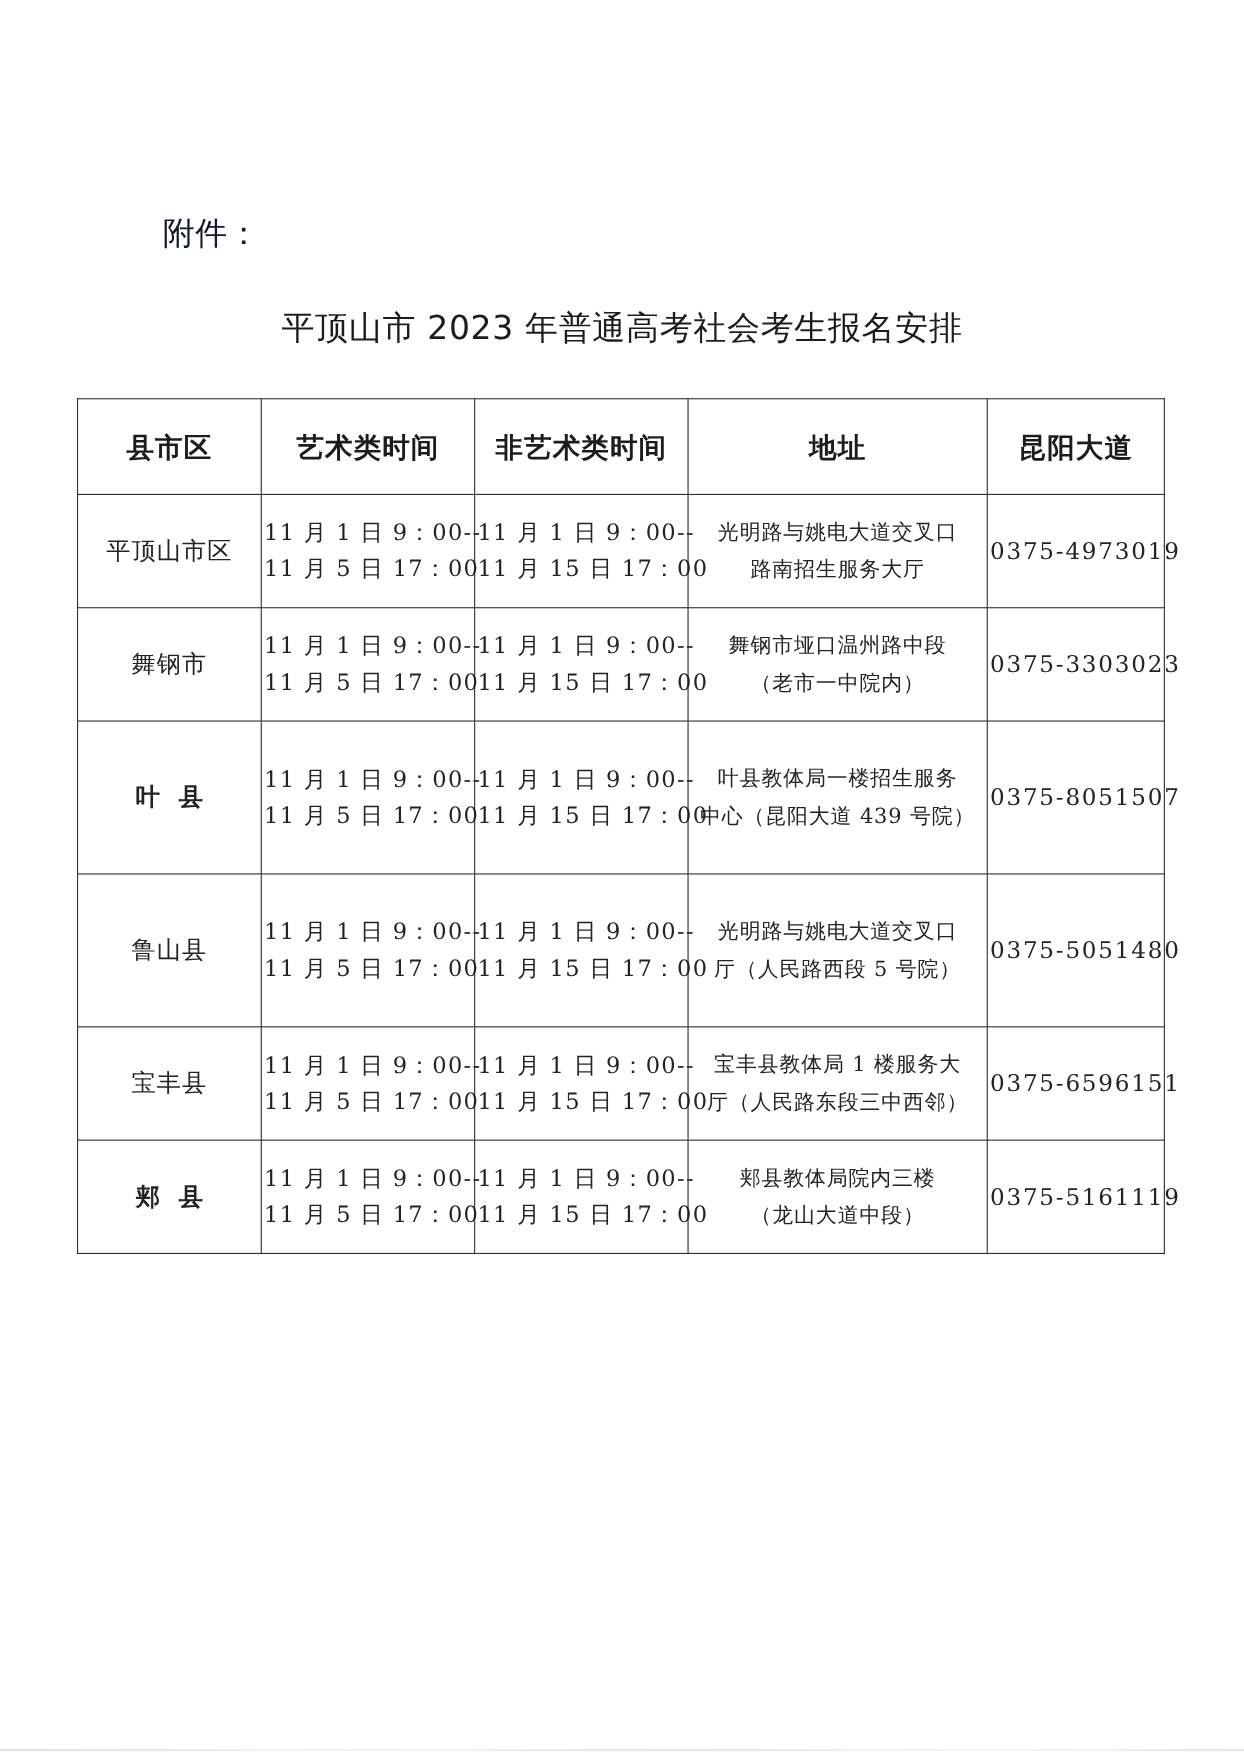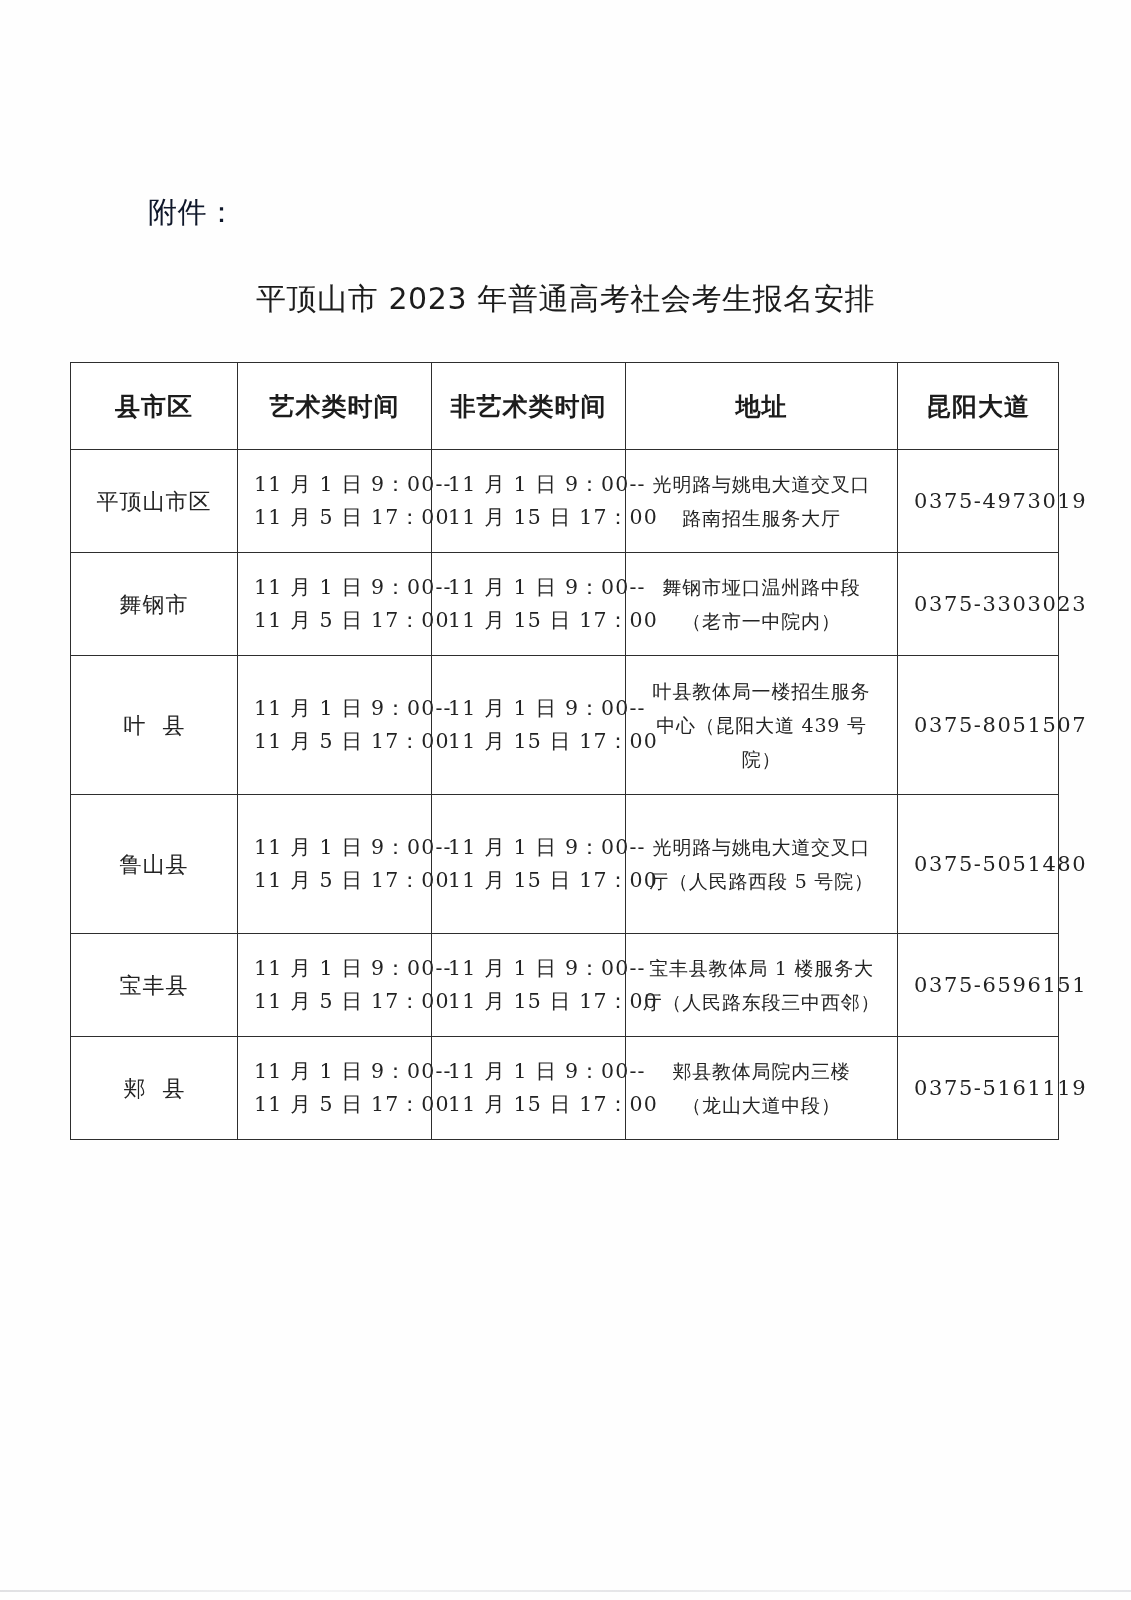--- a/index.html
+++ b/index.html
@@ -60,21 +60,21 @@
     border-collapse: collapse;
     width: 988px;
     table-layout: fixed;
     background: #ffffff;
   }
   table.sched th,
   table.sched td {
     border: 1.6px solid #2e2e2e;
     text-align: center;
     vertical-align: middle;
-    padding: 4px 16px;
+    padding: 4px 2px;
   }
 
   
   col.c-region { width: 167px; }
   col.c-art    { width: 194px; }
   col.c-nonart { width: 194px; }
   col.c-addr   { width: 272px; }
   col.c-phone  { width: 161px; }
 
   thead th {
@@ -97,20 +97,21 @@
   tbody tr.r-tall  td { height: 130px; }
 
   td.region {
     font-size: 22px;
     letter-spacing: 1px;
     white-space: nowrap;
   }
   td.region.spaced {
     letter-spacing: 17px;
     text-indent: 17px;
+    font-weight: bold;
   }
 
   td.time {
     font-size: 20.5px;
     letter-spacing: 1.2px;
     line-height: 33px;
     white-space: nowrap;
   }
   td.time .ln { display: block; }
 

